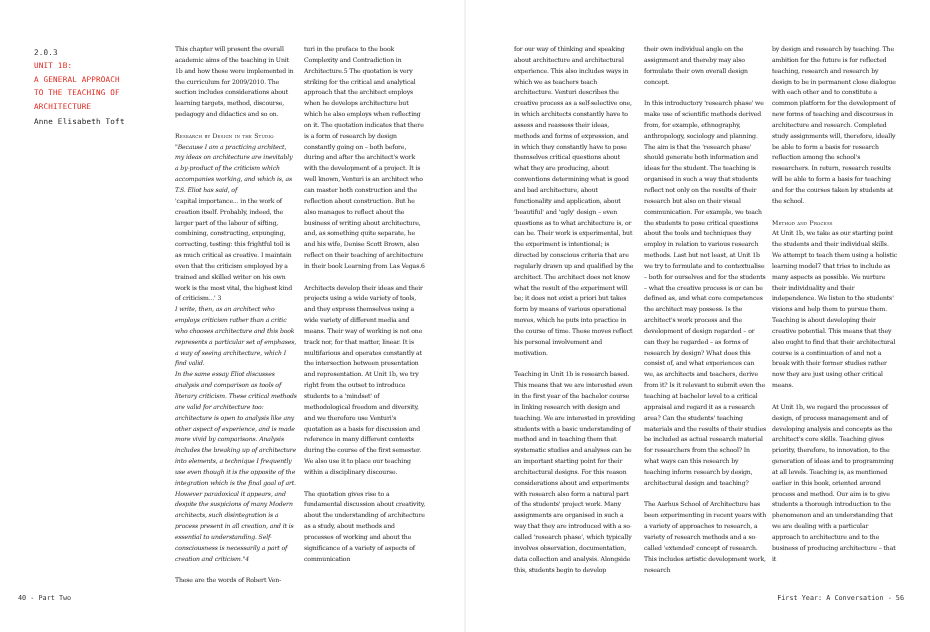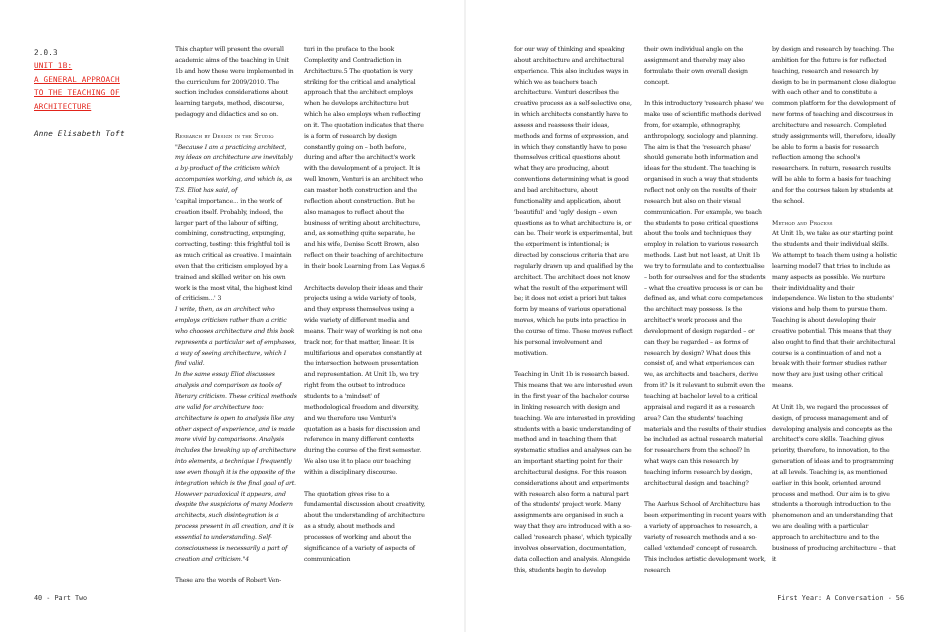--- a/index.html
+++ b/index.html
@@ -10,41 +10,41 @@
     color: #1a1a1a;
   }
   .spread { position: absolute; left: 0; top: 0; width: 930px; height: 632px; }
   .gutter { position: absolute; left: 464px; top: 0; width: 2px; height: 632px; background: #f1f1f1; }
   .heading-block {
     position: absolute; left: 34px; top: 46px; width: 132px;
     font-family: "DejaVu Sans Mono", monospace; font-size: 7.6px; line-height: 13.4px;
     letter-spacing: 0.2px;
   }
   .heading-block .num { color: #333; }
-  .heading-block .title { color: #e2231a; white-space: pre-line; text-decoration: underline; }
-  .heading-block .author { color: #222; margin-top: 14px; font-style: italic; }
+  .heading-block .title { color: #e2231a; white-space: pre-line; }
+  .heading-block .author { color: #222; margin-top: 2px; }
   .col {
     position: absolute; top: 44px; width: 122px;
     font-size: 6.15px; line-height: 10.85px; letter-spacing: -0.12px;
     color: #1e1e1e;
   }
   .col p { margin: 0 0 10.85px 0; }
   .col p.cont { margin-bottom: 0; }
   .col .it { font-style: italic; margin: 0; }
   .col .sc { font-variant: small-caps; letter-spacing: 0.2px; display: block; }
   .c1 { left: 175px; }
   .c2 { left: 304px; }
   .c3 { left: 514px; }
   .c4 { left: 644px; }
   .c5 { left: 772px; width: 126px; }
   .folio {
     position: absolute; top: 594px;
     font-family: "DejaVu Sans Mono", monospace; font-size: 6.8px; color: #333;
   }
-  .folio.left { left: 34px; }
+  .folio.left { left: 18px; }
   .folio.right { right: 26px; text-align: right; }
 </style>
 </head>
 <body>
 
 <div class="spread">
   <div class="gutter"></div>
 
   <div class="heading-block">
     <div class="num">2.0.3</div>

